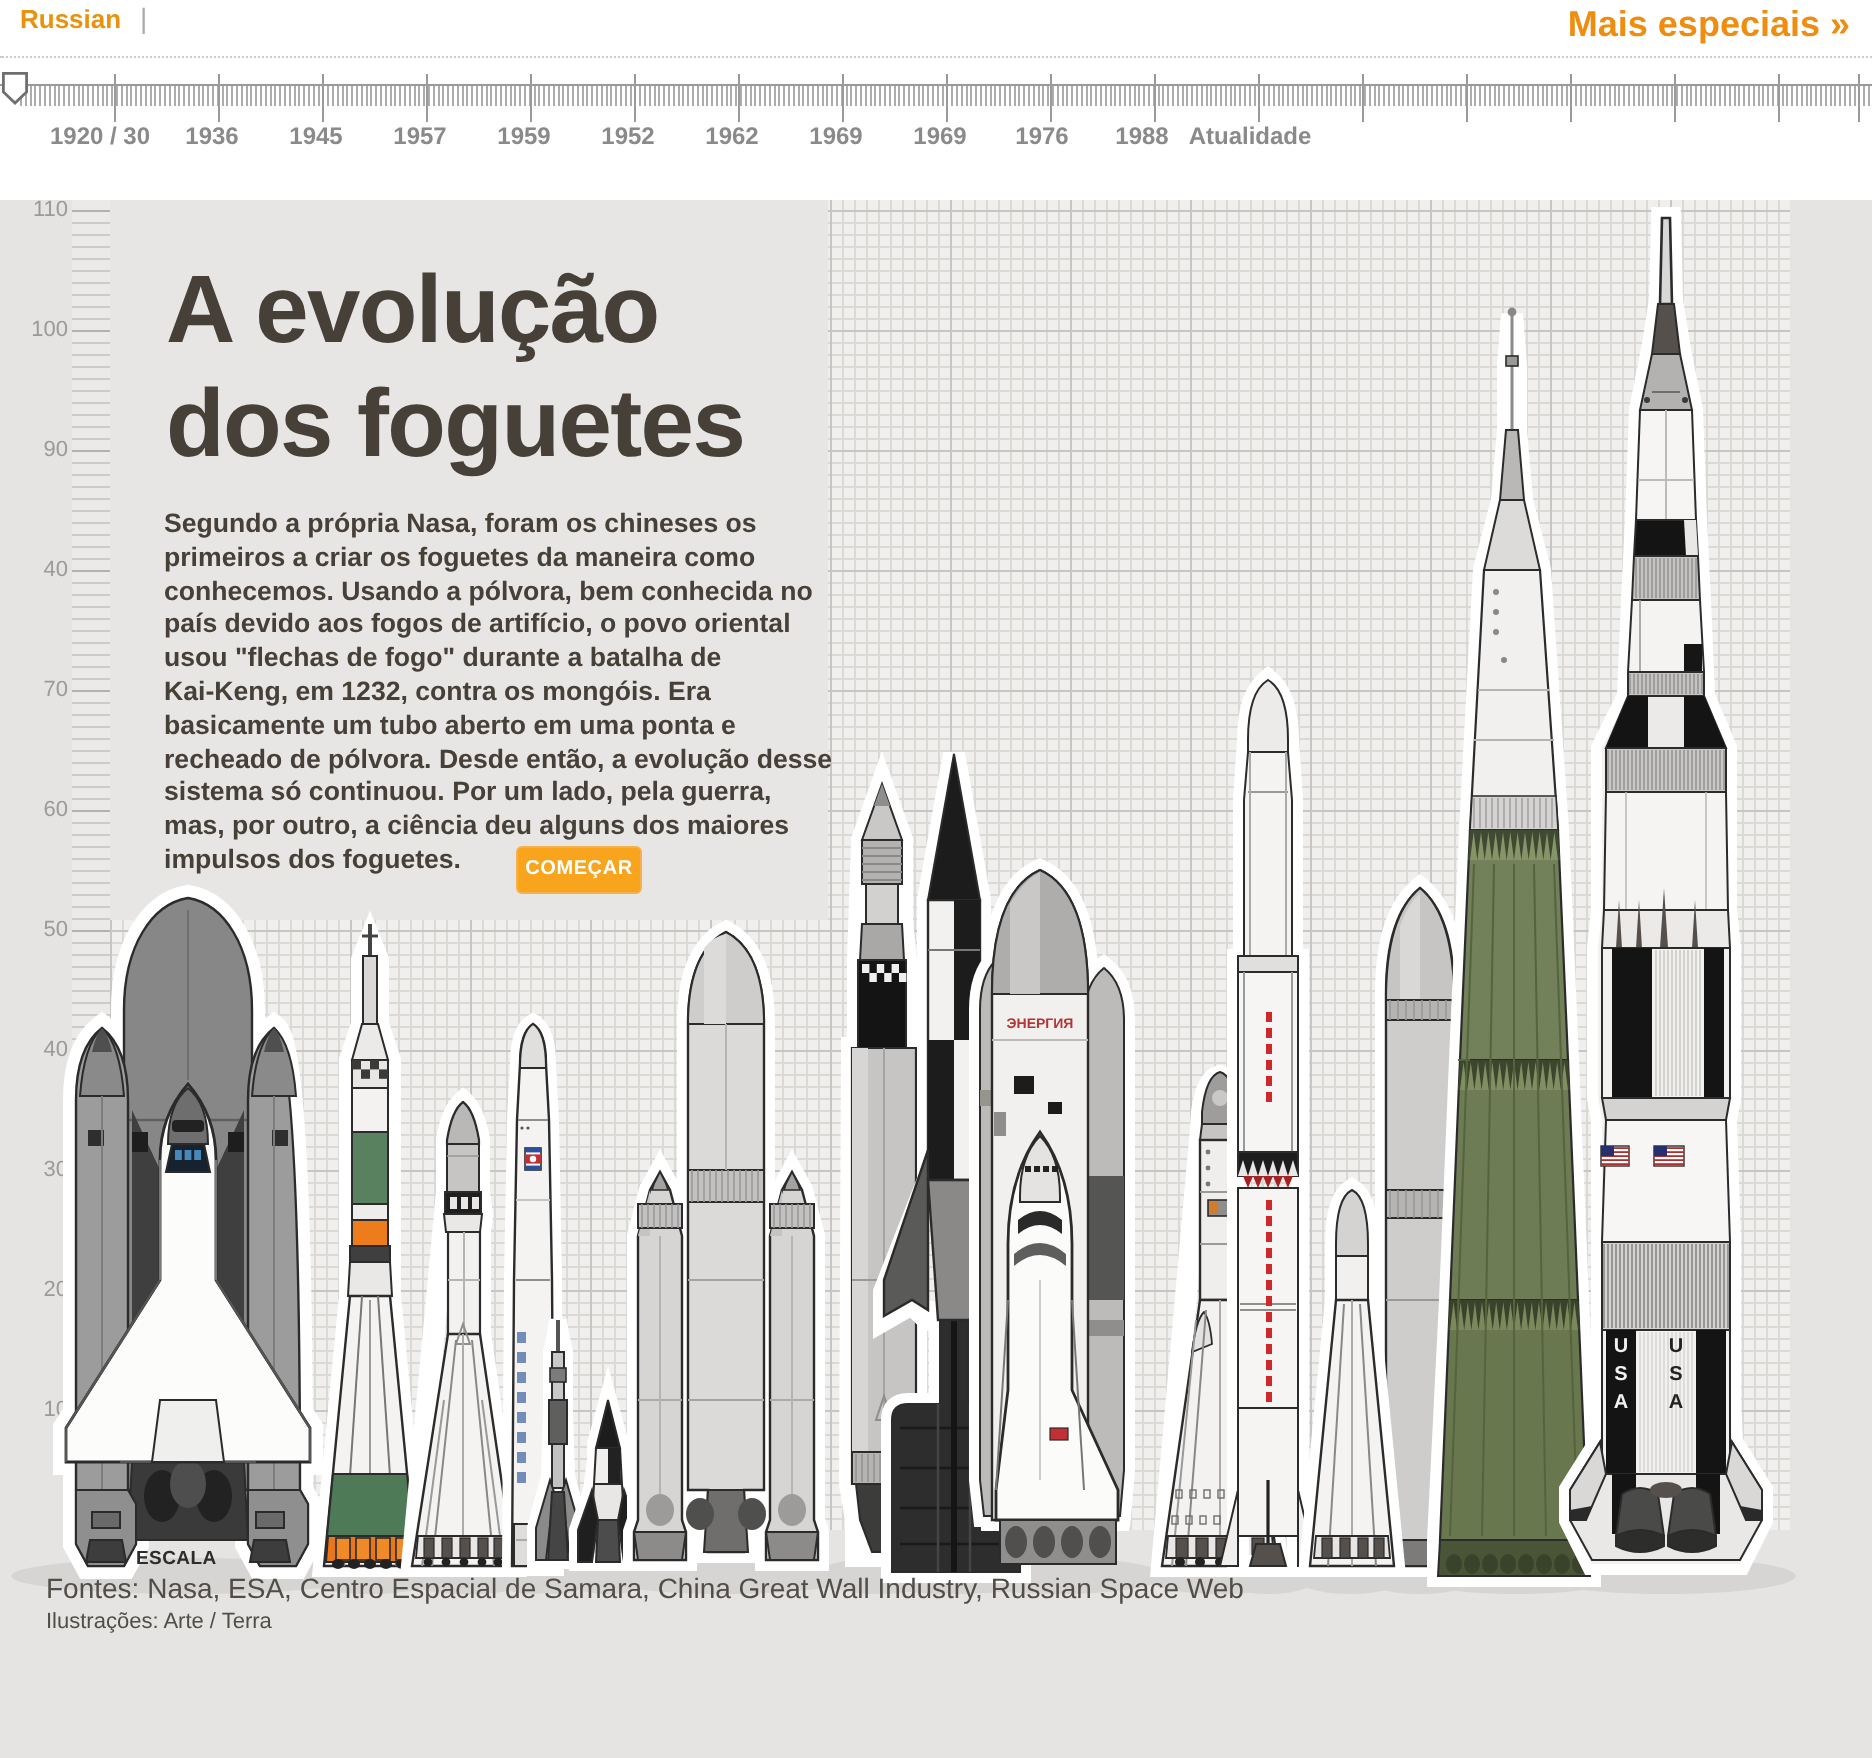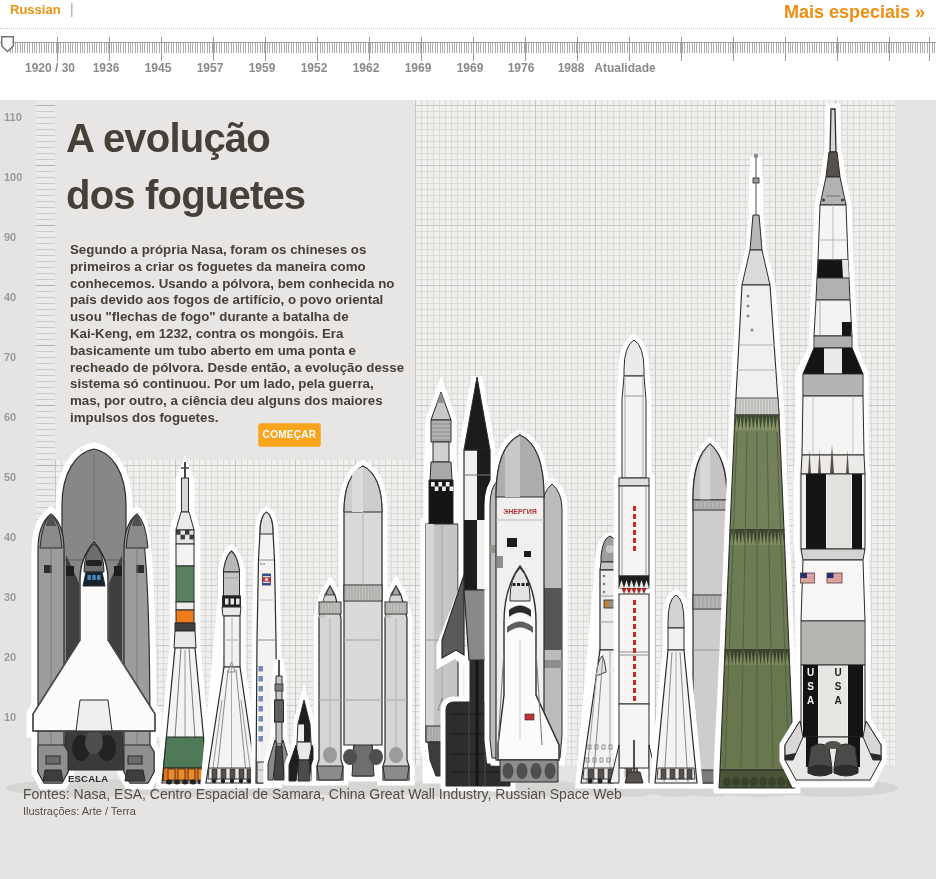--- a/index.html
+++ b/index.html
@@ -25,24 +25,24 @@
       linear-gradient(#dad9d6 1px,transparent 1px);
     background-size:60px 60px,60px 60px,6px 6px,6px 6px;
     background-position:0 5px,0 5px,0 5px,0 5px;}
   .lruler{position:absolute;left:36px;top:100px;width:19px;height:665px;
     background-color:#ebeae8;
     background-image:
       linear-gradient(#b3b2b0 1px,transparent 1px),
       linear-gradient(#cccbc9 1px,transparent 1px);
     background-size:60px 60px,6px 6px;
     background-position:0 5px,0 5px;}
-  .al{position:absolute;width:30px;text-align:left;color:#9b9a98;font-size:11px;font-weight:bold;left:4px;margin-top:12px;}
+  .al{position:absolute;width:30px;text-align:right;color:#9b9a98;font-size:11px;font-weight:normal;left:4px;}
   .panel{position:absolute;left:55px;top:100px;width:359px;height:360px;background:#e7e6e4;}
-  h1{position:absolute;left:66px;top:110px;margin:0;color:#474038;font-size:40px;line-height:57px;font-weight:bold;letter-spacing:-0.8px;}
-  .para{position:absolute;left:66px;top:238px;width:365px;margin:4px;color:#474038;
+  h1{position:absolute;left:66px;top:110px;margin:17px;color:#474038;font-size:48px;line-height:57px;font-weight:bold;letter-spacing:-0.8px;}
+  .para{position:absolute;left:66px;top:238px;width:365px;margin:16px;color:#474038;
         font-size:13.3px;line-height:16.8px;font-weight:bold;}
   .btn{position:absolute;left:258px;top:423px;width:63px;height:24px;background:#f8a41d;
        border:1px solid #f3b24d;border-radius:3px;box-sizing:border-box;
        color:#fff;font-size:10px;font-weight:bold;text-align:center;line-height:22px;letter-spacing:0.3px;}
   .foot1{position:absolute;left:23px;top:805px;color:#514d48;font-size:11px;text-align:center;}
   .foot2{position:absolute;left:23px;top:786px;color:#514d48;font-size:14px;}
 </style>
 </head>
 <body>
   <div class="bodyarea"></div>

